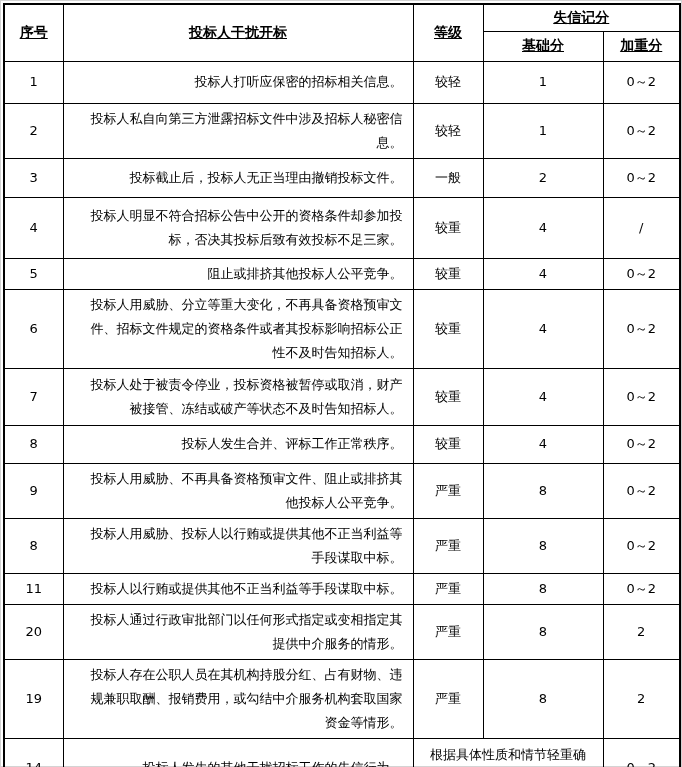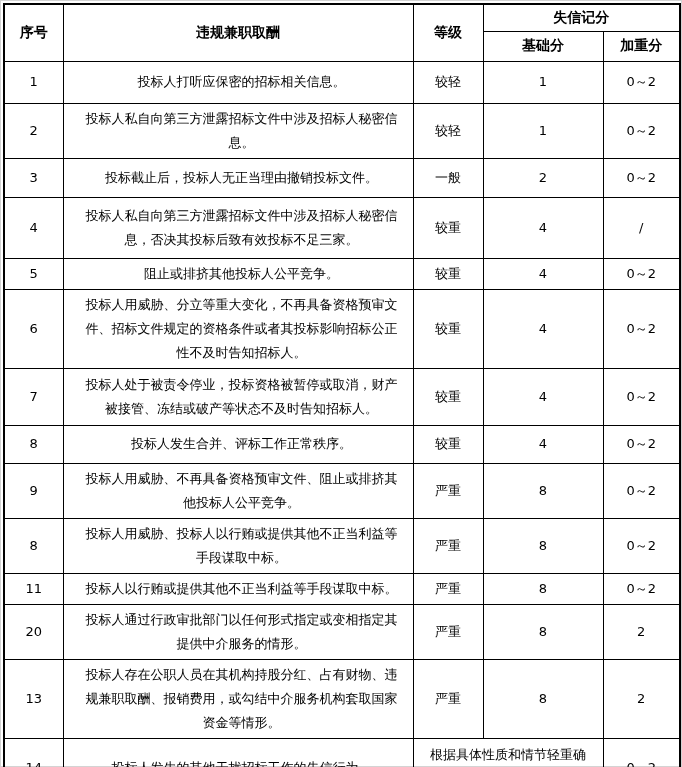--- a/index.html
+++ b/index.html
@@ -22,45 +22,46 @@
   .score-table th, .score-table td {
     border: 1px solid #000000;
     vertical-align: middle;
     overflow: hidden;
   }
   .score-table th {
     font-size: 14px;
     font-weight: bold;
     text-align: center;
     padding: 2px;
+    text-decoration: underline;
   }
   .score-table td {
     font-size: 13px;
     font-weight: normal;
   }
   .c-center { text-align: center; padding: 2px 4px; line-height: 20px; }
-  .c-desc   { text-align: center; padding: 3px 10px 3px 17px; line-height: 24px; margin-left: 33px; }
+  .c-desc   { text-align: right; padding: 3px 10px 3px 17px; line-height: 24px; margin-left: 33px; }
   .c-merged { text-align: center; padding: 2px 14px; line-height: 27px; }
 </style>
 </head>
 <body>
 
 <div class="page">
   <table class="score-table">
     <colgroup>
       <col style="width:59px">
       <col style="width:350px">
       <col style="width:70px">
       <col style="width:120px">
       <col style="width:77px">
     </colgroup>
     <thead>
       <tr style="height:27px">
         <th rowspan="2">序号</th>
-        <th rowspan="2">违规兼职取酬</th>
+        <th rowspan="2">投标人干扰开标</th>
         <th rowspan="2">等级</th>
         <th colspan="2">失信记分</th>
       </tr>
       <tr style="height:30px">
         <th>基础分</th>
         <th>加重分</th>
       </tr>
     </thead>
     <tbody>
       <tr style="height:42px">
@@ -79,21 +80,21 @@
       </tr>
       <tr style="height:39px">
         <td class="c-center">3</td>
         <td class="c-desc">投标截止后，投标人无正当理由撤销投标文件。</td>
         <td class="c-center">一般</td>
         <td class="c-center">2</td>
         <td class="c-center">0～2</td>
       </tr>
       <tr style="height:61px">
         <td class="c-center">4</td>
-        <td class="c-desc">投标人私自向第三方泄露招标文件中涉及招标人秘密信息，否决其投标后致有效投标不足三家。</td>
+        <td class="c-desc">投标人明显不符合招标公告中公开的资格条件却参加投标，否决其投标后致有效投标不足三家。</td>
         <td class="c-center">较重</td>
         <td class="c-center">4</td>
         <td class="c-center">/</td>
       </tr>
       <tr style="height:26px">
         <td class="c-center">5</td>
         <td class="c-desc">阻止或排挤其他投标人公平竞争。</td>
         <td class="c-center">较重</td>
         <td class="c-center">4</td>
         <td class="c-center">0～2</td>
@@ -141,21 +142,21 @@
         <td class="c-center">0～2</td>
       </tr>
       <tr style="height:55px">
         <td class="c-center">20</td>
         <td class="c-desc">投标人通过行政审批部门以任何形式指定或变相指定其提供中介服务的情形。</td>
         <td class="c-center">严重</td>
         <td class="c-center">8</td>
         <td class="c-center">2</td>
       </tr>
       <tr style="height:71px">
-        <td class="c-center">13</td>
+        <td class="c-center">19</td>
         <td class="c-desc">投标人存在公职人员在其机构持股分红、占有财物、违规兼职取酬、报销费用，或勾结中介服务机构套取国家资金等情形。</td>
         <td class="c-center">严重</td>
         <td class="c-center">8</td>
         <td class="c-center">2</td>
       </tr>
       <tr style="height:60px">
         <td class="c-center">14</td>
         <td class="c-desc">投标人发生的其他干扰招标工作的失信行为。</td>
         <td class="c-merged" colspan="2">根据具体性质和情节轻重确定等级并记基础分</td>
         <td class="c-center">0～2</td>

